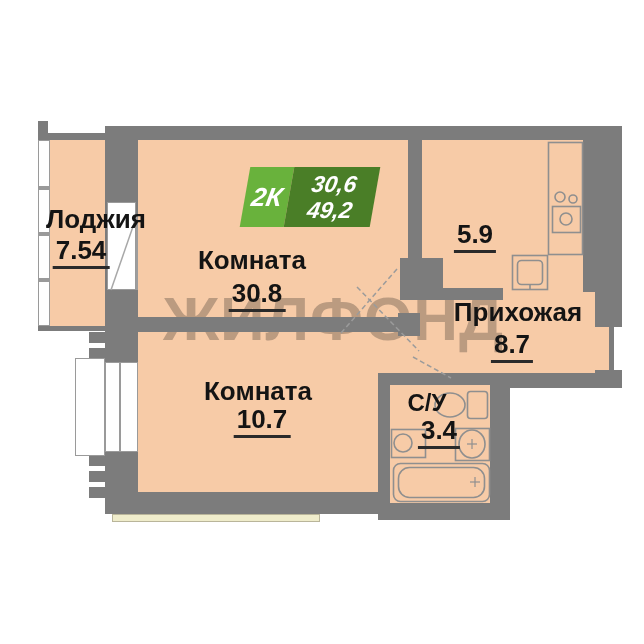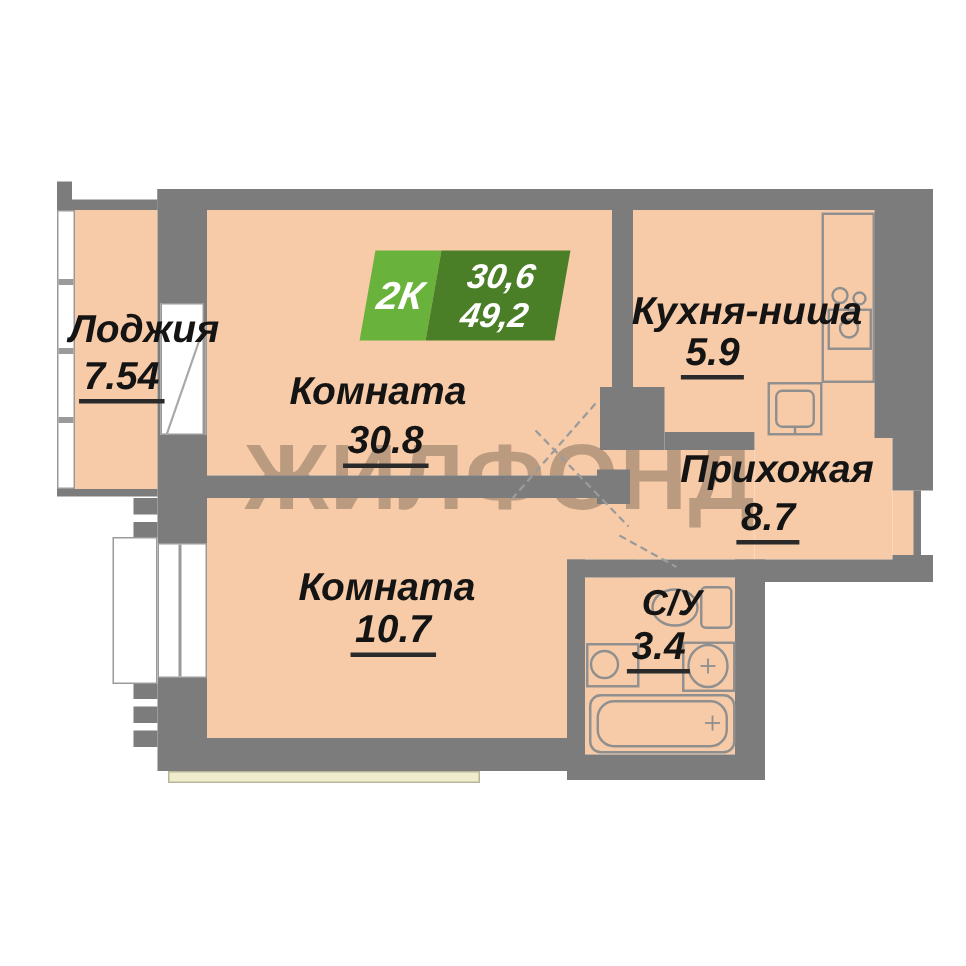--- a/index.html
+++ b/index.html
@@ -9,21 +9,21 @@
   html,body{margin:0;padding:0;background:#fff;}
   .plan{position:relative;width:644px;height:644px;background:#fff;overflow:hidden;
         font-family:"Liberation Sans",sans-serif;}
   .room{position:absolute;background:var(--room-fill);}
   .wall{position:absolute;background:var(--wall);}
   .win{position:absolute;background:#fff;border:1px solid #9a9a9a;box-sizing:border-box;}
   .tick{position:absolute;background:#9a9a9a;}
   .strip{position:absolute;background:var(--cream);border:1px solid #b9b59a;box-sizing:border-box;}
   .svgov{position:absolute;left:0;top:0;pointer-events:none;}
   .lbl{position:absolute;transform:translateX(-50%);white-space:nowrap;color:#141414;
-       font-weight:700;font-style:italic;font-size:26px;line-height:1.05;z-index:6;}
+       font-weight:700;font-size:26px;line-height:1.05;z-index:6;}
   .lbl.small{font-size:24px;}
   .area{border-bottom:3px solid #2a2a2a;padding:0 3px 1px;}
   .wm{position:absolute;left:163px;top:283px;z-index:2;font-weight:700;font-size:62px;
       letter-spacing:1px;color:rgba(80,69,60,0.36);white-space:nowrap;}
   .badge{position:absolute;left:245px;top:167px;height:60px;display:flex;z-index:7;
          transform:skewX(-10deg);}
   .badge .cellL{width:44px;background:var(--badge-light-green);display:flex;align-items:center;
          justify-content:center;color:#fff;font-weight:700;font-style:italic;font-size:26px;}
   .badge .cellR{width:86px;background:var(--badge-dark-green);display:flex;flex-direction:column;
          align-items:center;justify-content:center;color:#fff;font-weight:700;font-style:italic;
@@ -136,27 +136,26 @@
 
   <div class="lbl" style="left:96px;top:206px">Лоджия</div>
   <div class="lbl" style="left:81px;top:237px"><span class="area">7.54</span></div>
 
   <div class="lbl" style="left:252px;top:247px">Комната</div>
   <div class="lbl" style="left:257px;top:280px"><span class="area">30.8</span></div>
 
   <div class="lbl" style="left:258px;top:378px">Комната</div>
   <div class="lbl" style="left:262px;top:406px"><span class="area">10.7</span></div>
 
-  <div class="lbl" style="left:498px;top:194px">Кухня-ниша</div>
   <div class="lbl" style="left:475px;top:221px"><span class="area">5.9</span></div>
 
   <div class="lbl" style="left:518px;top:299px">Прихожая</div>
   <div class="lbl" style="left:512px;top:331px"><span class="area">8.7</span></div>
 
-  <div class="lbl small" style="left:448px;top:390px">С/У</div>
+  <div class="lbl small" style="left:427px;top:390px">С/У</div>
   <div class="lbl" style="left:439px;top:417px"><span class="area">3.4</span></div>
 
   <div class="badge">
     <div class="cellL">
       <span>2К</span>
     </div>
     <div class="cellR">
       <span>30,6</span>
       <span>49,2</span>
     </div>

